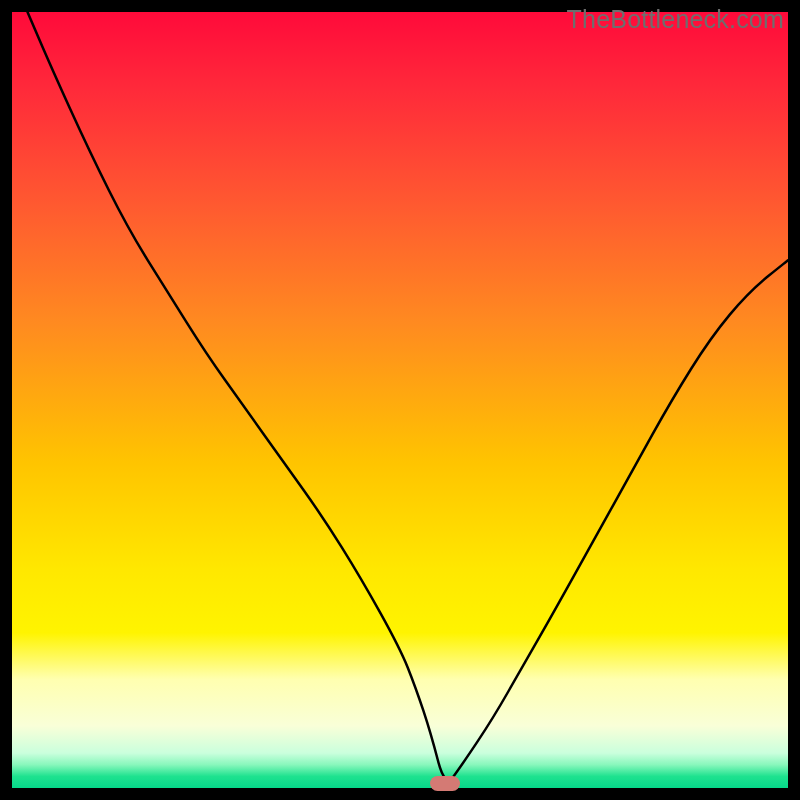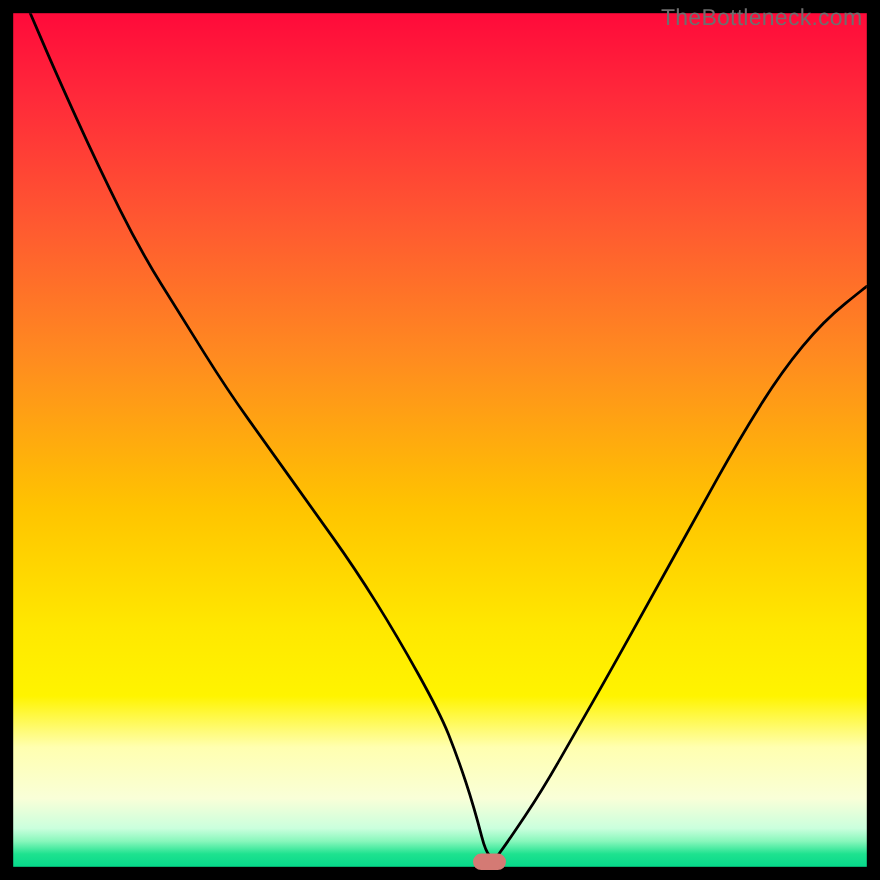--- a/index.html
+++ b/index.html
@@ -50,21 +50,21 @@
     width: 30px;
     height: 15px;
     background: #d47a74;
     border-radius: 8px;
   }
   .watermark {
     position: absolute;
     top: -7px;
     right: 4px;
     font-family: Arial, Helvetica, sans-serif;
-    font-size: 21px;
+    font-size: 25px;
     font-weight: 500;
     color: #6e6e6e;
     letter-spacing: 0.2px;
     user-select: none;
   }
 </style>
 </head>
 <body>
 
 <div class="frame">

